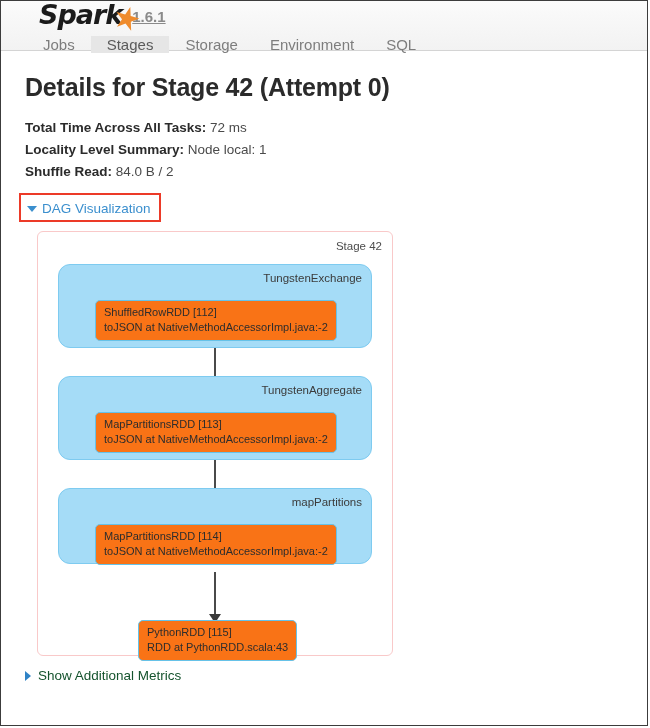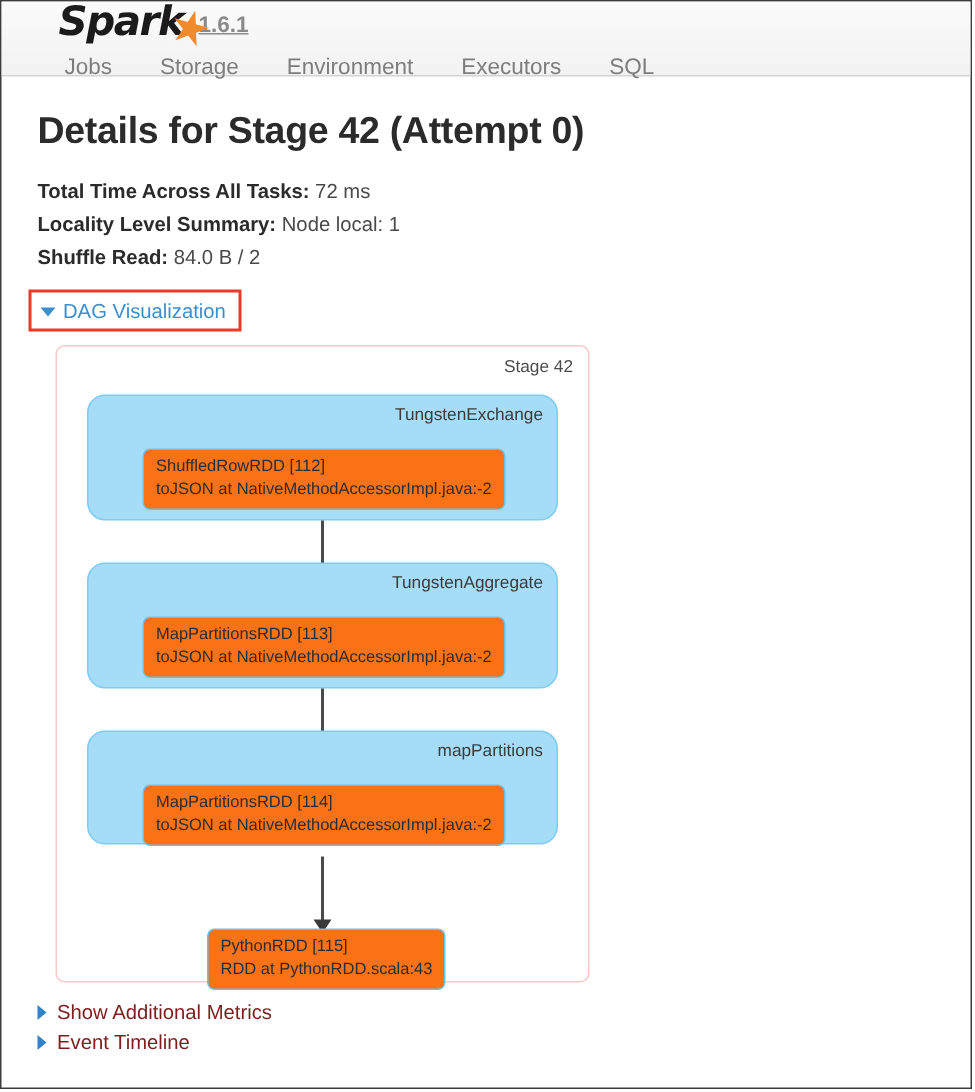--- a/index.html
+++ b/index.html
@@ -222,43 +222,43 @@
 
   
   .bottom-links {
     margin: 12px 0 0 24px;
   }
   .bottom-link {
     display: flex;
     align-items: center;
     gap: 7px;
     font-size: 13.5px;
-    color: #7f1d1d;
+    color: #14532d;
     cursor: pointer;
     margin-bottom: 5px;
   }
 </style>
 </head>
 <body>
 
 <div id="page">
 
   <div class="navbar">
     <div class="brand">
       <span class="brand-logo">Spark</span>
       <span class="brand-star">
         <span class="star-glyph">★</span>
       </span>
       <span class="brand-version">1.6.1</span>
     </div>
     <div class="nav-items">
       <div class="nav-item">Jobs</div>
+      <div class="nav-item active">Stages</div>
       <div class="nav-item">Storage</div>
       <div class="nav-item">Environment</div>
-      <div class="nav-item">Executors</div>
       <div class="nav-item">SQL</div>
     </div>
   </div>
 
   <div class="content">
     <h1 class="page-title">Details for Stage 42 (Attempt 0)</h1>
 
     <div class="summary-line">
       <span class="lbl">Total Time Across All Tasks:</span>
       <span>72 ms</span>
@@ -322,19 +322,15 @@
         <span class="l2">RDD at PythonRDD.scala:43</span>
       </div>
     </div>
   </div>
 
   <div class="bottom-links">
     <div class="bottom-link">
       <span class="caret-right"></span>
       <span>Show Additional Metrics</span>
     </div>
-    <div class="bottom-link">
-      <span class="caret-right"></span>
-      <span>Event Timeline</span>
-    </div>
   </div>
 
 </div>
 
 </body></html>

